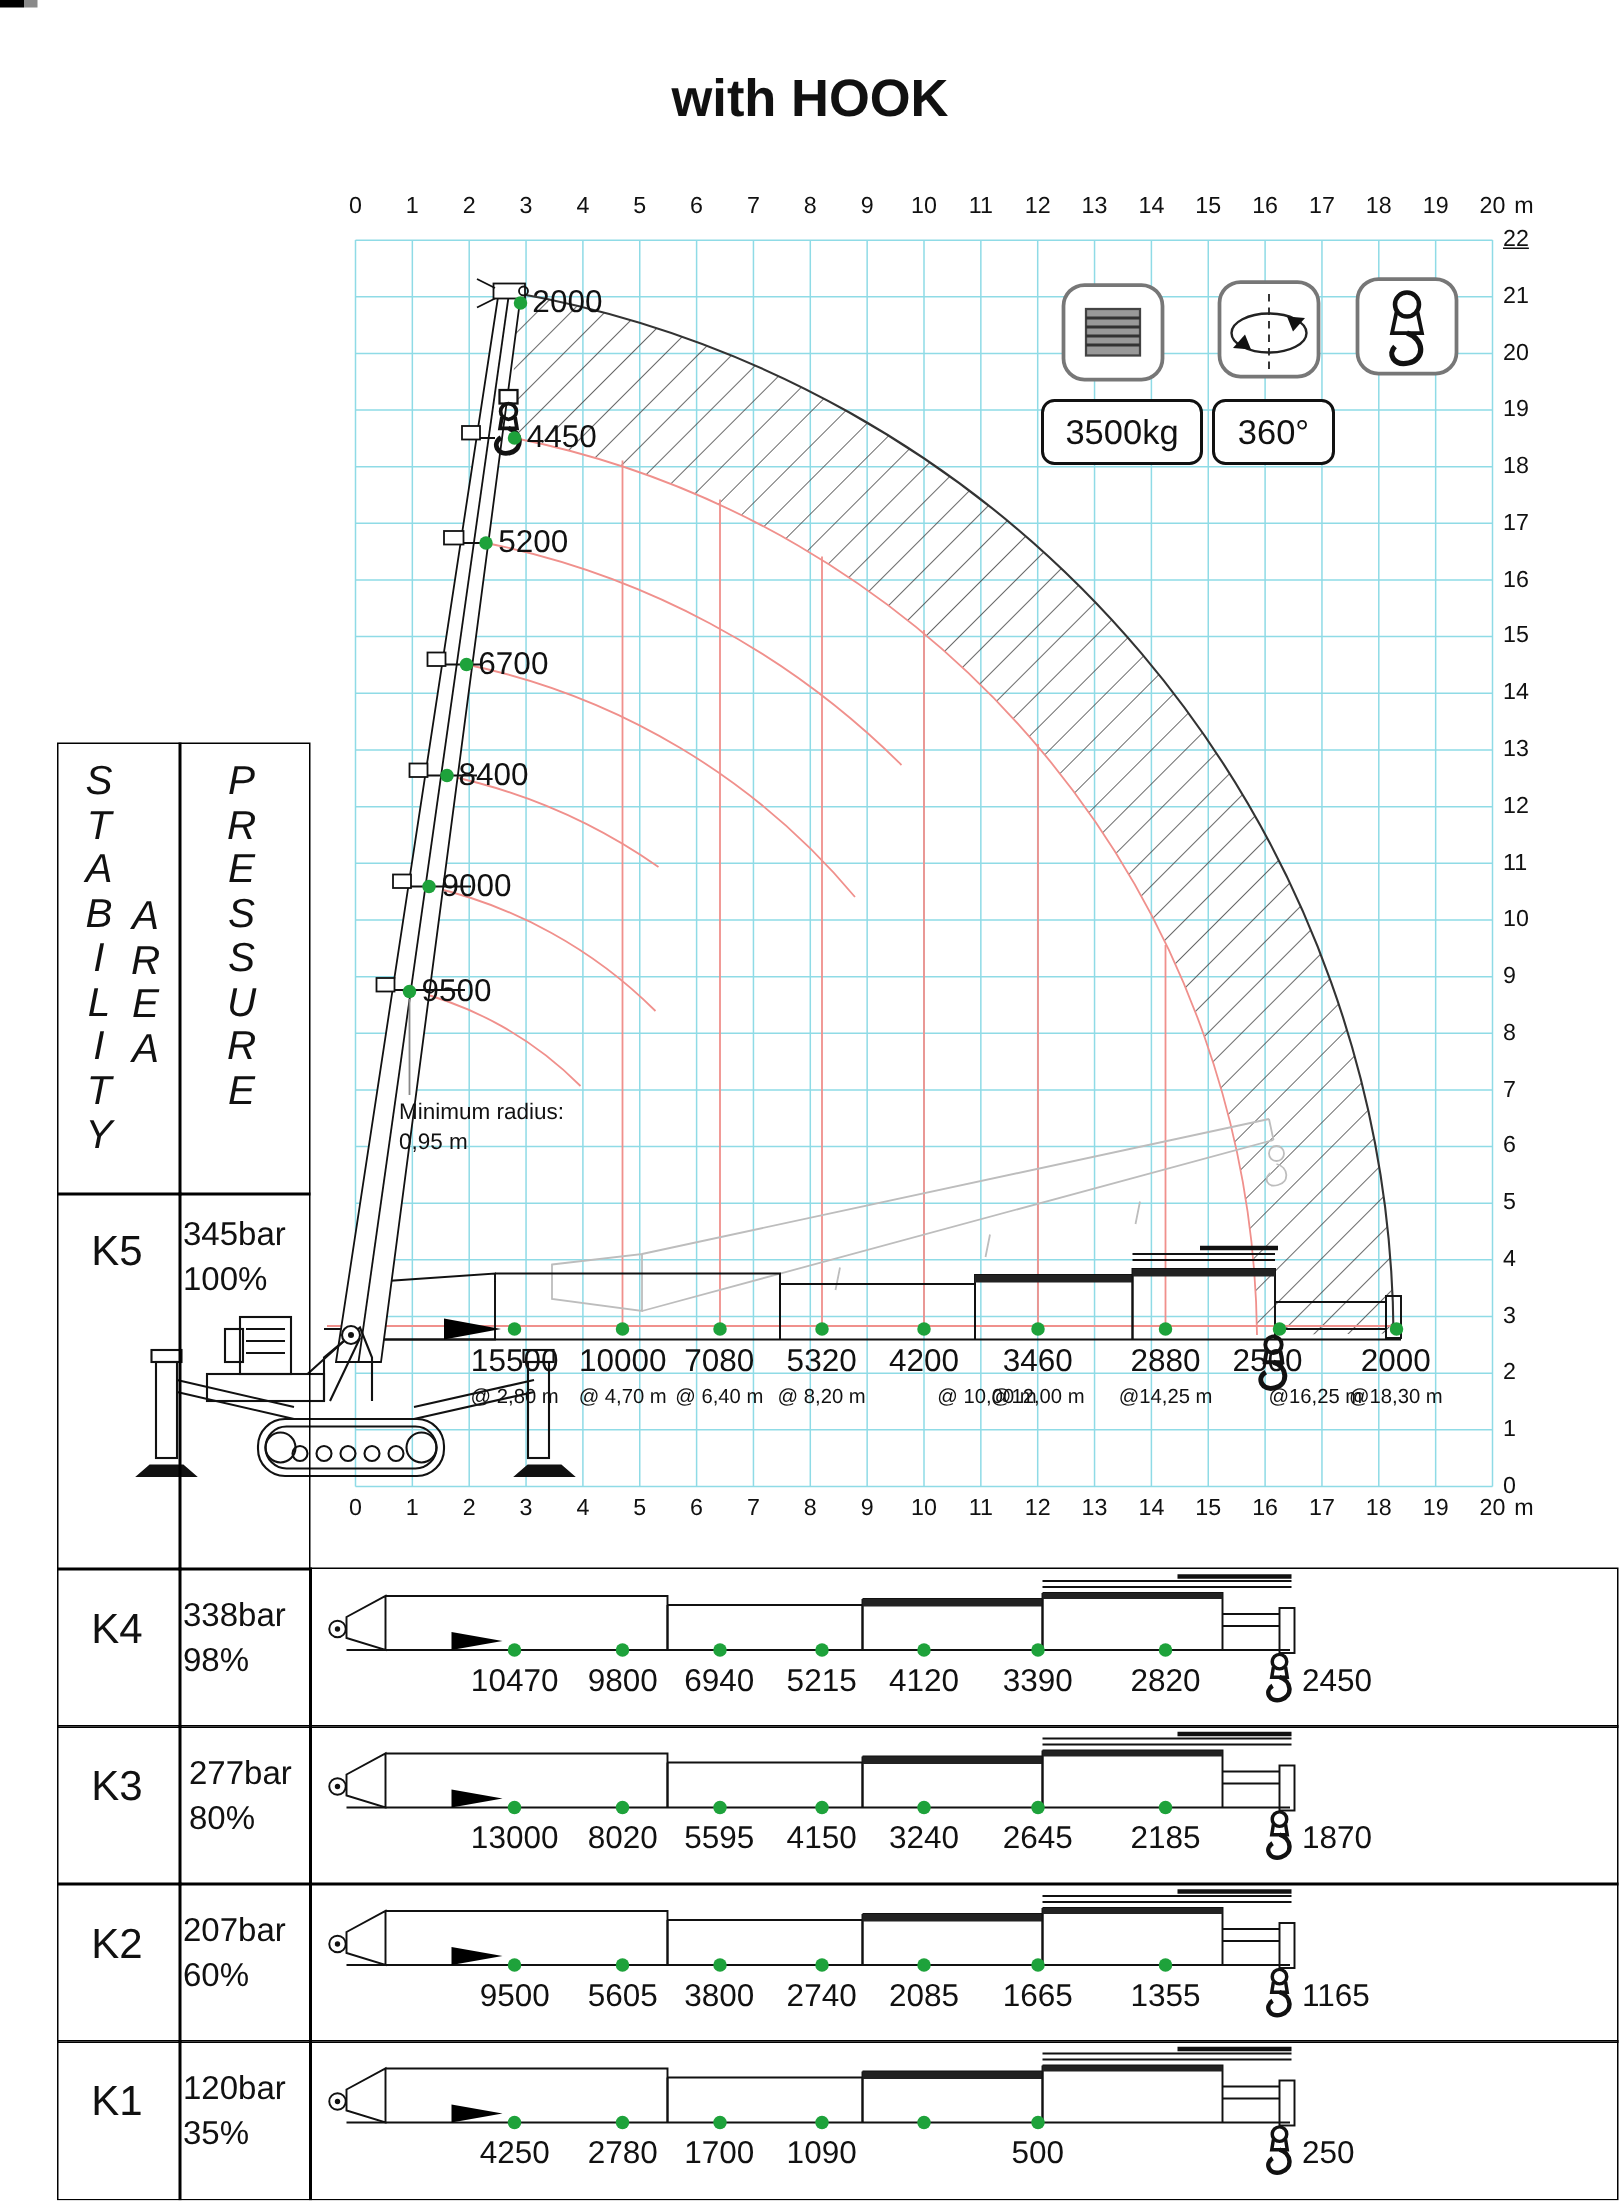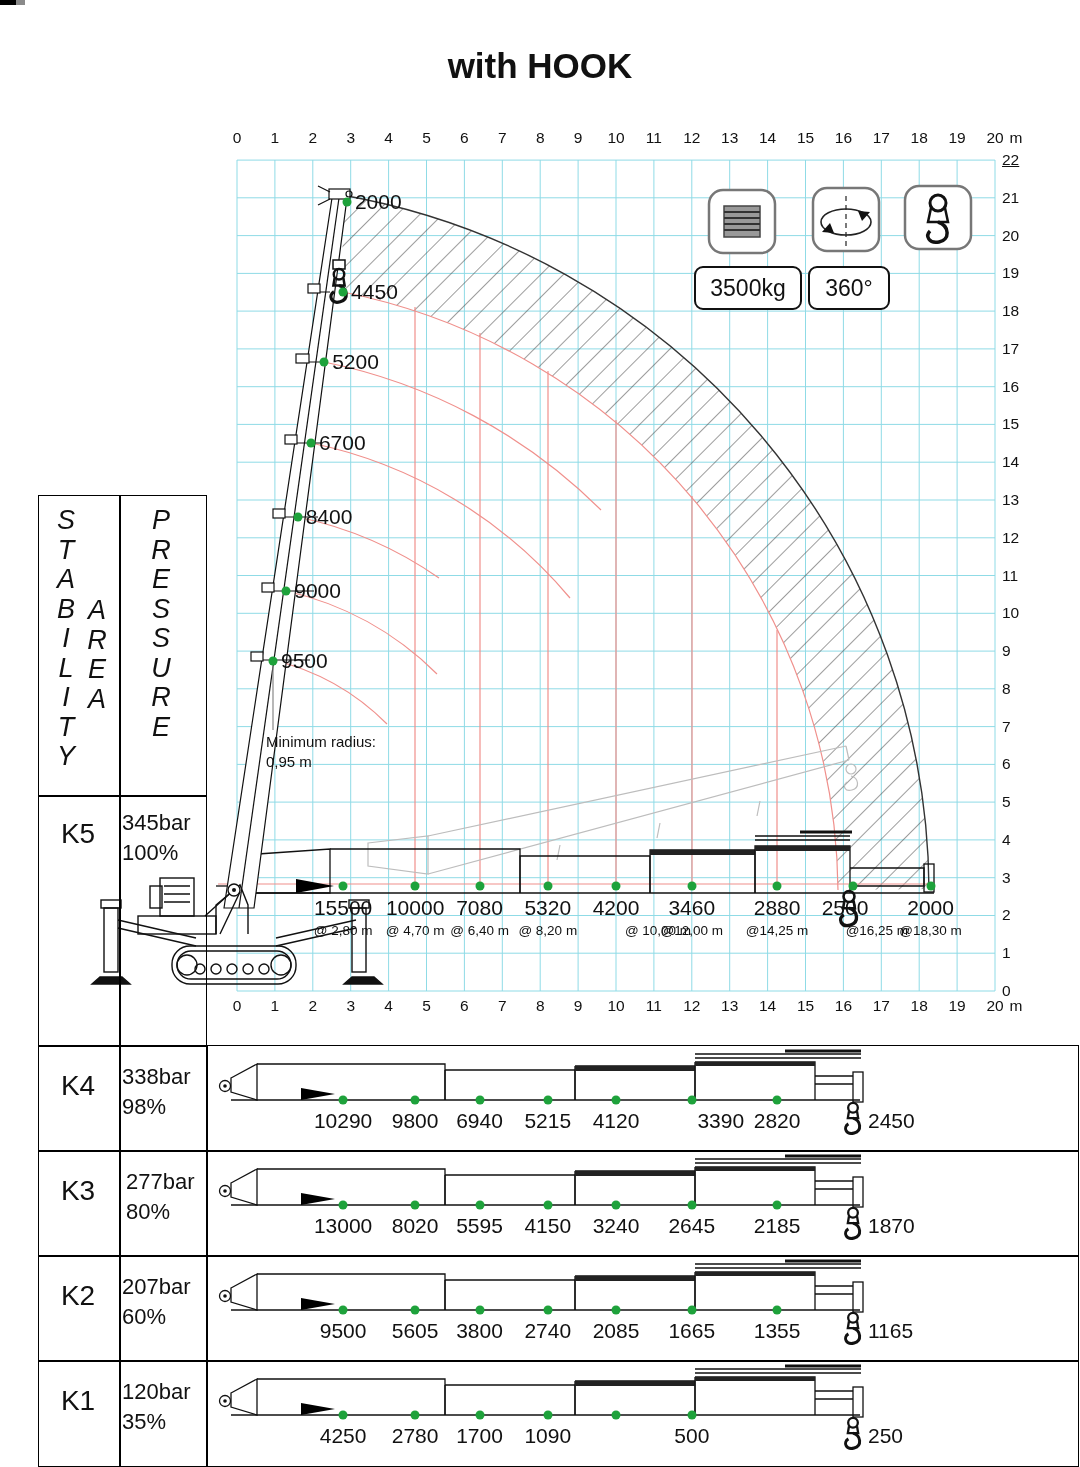--- a/index.html
+++ b/index.html
@@ -380,31 +380,31 @@
       <div class="dot" style="left: 777.075px; top: 886px;"></div>
       <div class="kval" style="left: 777.075px; top: 896px;">2880</div>
       <div class="krad" style="left: 777.075px; top: 923px;">@14,25 m</div>
       <div class="dot" style="left: 852.875px; top: 886px;"></div>
       <div class="kval" style="left: 845px; top: 896px;">2500</div>
       <div class="krad" style="left: 876.875px; top: 923px;">@16,25 m</div>
       <div class="dot" style="left: 930.57px; top: 886px;"></div>
       <div class="kval" style="left: 930.57px; top: 896px;">2000</div>
       <div class="krad" style="left: 930.57px; top: 923px;">@18,30 m</div>
       <div class="dot" style="left: 343.12px; top: 1100px;"></div>
-      <div class="kval" style="left: 343.12px; top: 1109px;">10290</div>
+      <div class="kval" style="left: 343.12px; top: 1109px;">10470</div>
       <div class="dot" style="left: 415.13px; top: 1100px;"></div>
       <div class="kval" style="left: 415.13px; top: 1109px;">9800</div>
       <div class="dot" style="left: 479.56px; top: 1100px;"></div>
       <div class="kval" style="left: 479.56px; top: 1109px;">6940</div>
       <div class="dot" style="left: 547.78px; top: 1100px;"></div>
       <div class="kval" style="left: 547.78px; top: 1109px;">5215</div>
       <div class="dot" style="left: 616px; top: 1100px;"></div>
       <div class="kval" style="left: 616px; top: 1109px;">4120</div>
       <div class="dot" style="left: 691.8px; top: 1100px;"></div>
-      <div class="kval" style="left: 691.8px; top: 1109px; margin-left: 29px;">3390</div>
+      <div class="kval" style="left: 691.8px; top: 1109px;">3390</div>
       <div class="dot" style="left: 777.075px; top: 1100px;"></div>
       <div class="kval" style="left: 777.075px; top: 1109px;">2820</div>
       <div class="hookval" style="left: 868px; top: 1109px;">2450</div>
       <div class="dot" style="left: 343.12px; top: 1205px;"></div>
       <div class="kval" style="left: 343.12px; top: 1214px;">13000</div>
       <div class="dot" style="left: 415.13px; top: 1205px;"></div>
       <div class="kval" style="left: 415.13px; top: 1214px;">8020</div>
       <div class="dot" style="left: 479.56px; top: 1205px;"></div>
       <div class="kval" style="left: 479.56px; top: 1214px;">5595</div>
       <div class="dot" style="left: 547.78px; top: 1205px;"></div>

